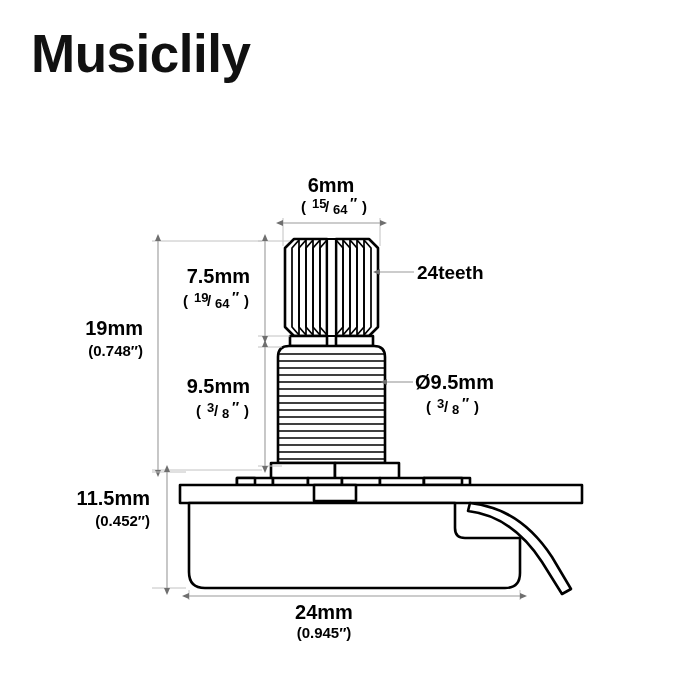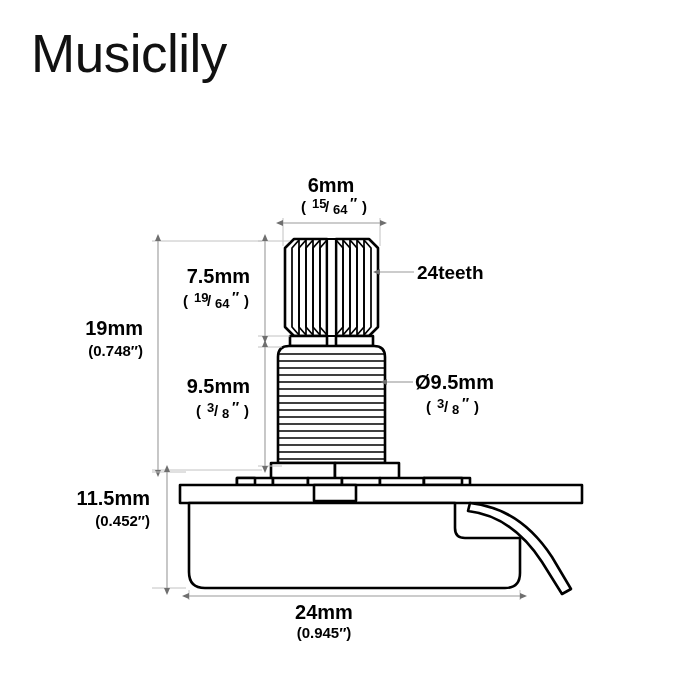--- a/index.html
+++ b/index.html
@@ -20,21 +20,21 @@
     width: 700px;
     height: 700px;
     background: #ffffff;
   }
   #brand-logo {
     position: absolute;
     left: 31px;
     top: 27px;
     font-family: "Liberation Sans", sans-serif;
     font-size: 53px;
-    font-weight: normal;
+    font-weight: bold;
     letter-spacing: -0.5px;
     color: #111111;
     line-height: 1;
     white-space: nowrap;
   }
   #drawing {
     position: absolute;
     left: 0;
     top: 0;
     width: 700px;

